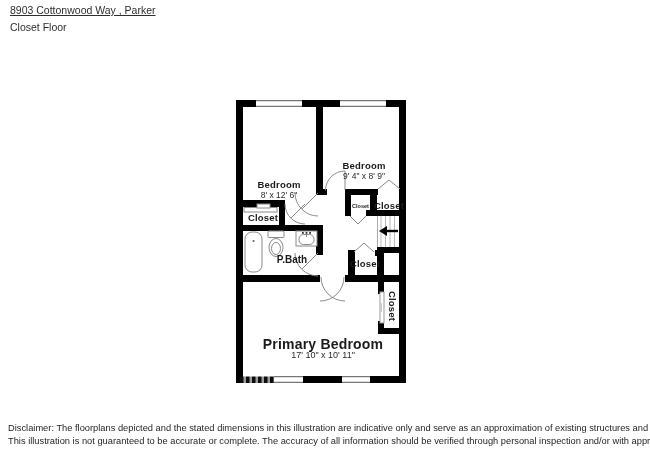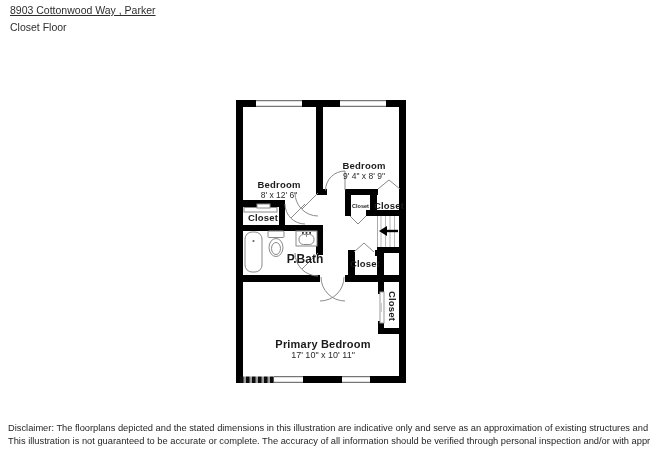--- a/index.html
+++ b/index.html
@@ -6,26 +6,26 @@
   body{
     width:650px;height:460px;position:relative;background:#ffffff;
     font-family:"Liberation Sans", sans-serif;overflow:hidden;
   }
   .abs{position:absolute;}
   .hdr{left:10px;color:#2e2e2e;font-size:10.5px;line-height:13px;white-space:nowrap;}
   #plan-svg{position:absolute;left:0;top:0;}
   .label{position:absolute;transform:translate(-50%,-50%);text-align:center;white-space:nowrap;color:#1b1b1b;}
   .room-name{font-weight:bold;font-size:9.5px;line-height:11px;letter-spacing:.2px;margin-top:42px;}
   .room-dims{font-size:8.5px;line-height:10px;color:#2a2a2a;}
-  .primary .room-name{font-size:11px;line-height:12px;}
+  .primary .room-name{font-size:14px;line-height:12px;}
   .primary .room-dims{font-size:9px;}
   .closet{font-weight:bold;font-size:9.5px;letter-spacing:.2px;}
   .closet.small{font-size:5.5px;letter-spacing:0;}
   .closet.vertical{transform:translate(-50%,-50%) rotate(90deg);}
-  .pbath{font-weight:bold;font-size:12px;padding-left:26px;}
+  .pbath{font-weight:bold;font-size:10px;}
   .disc{left:8px;color:#1f1f1f;font-size:9.3px;line-height:13px;white-space:nowrap;}
 </style>
 </head>
 <body>
 
 <div class="abs hdr" style="top:4px;text-decoration:underline;">8903 Cottonwood Way , Parker</div>
 <div class="abs hdr" style="top:21px;">Closet Floor</div>
 
 <svg id="plan-svg" width="650" height="460" viewBox="0 0 650 460">
   <defs>

